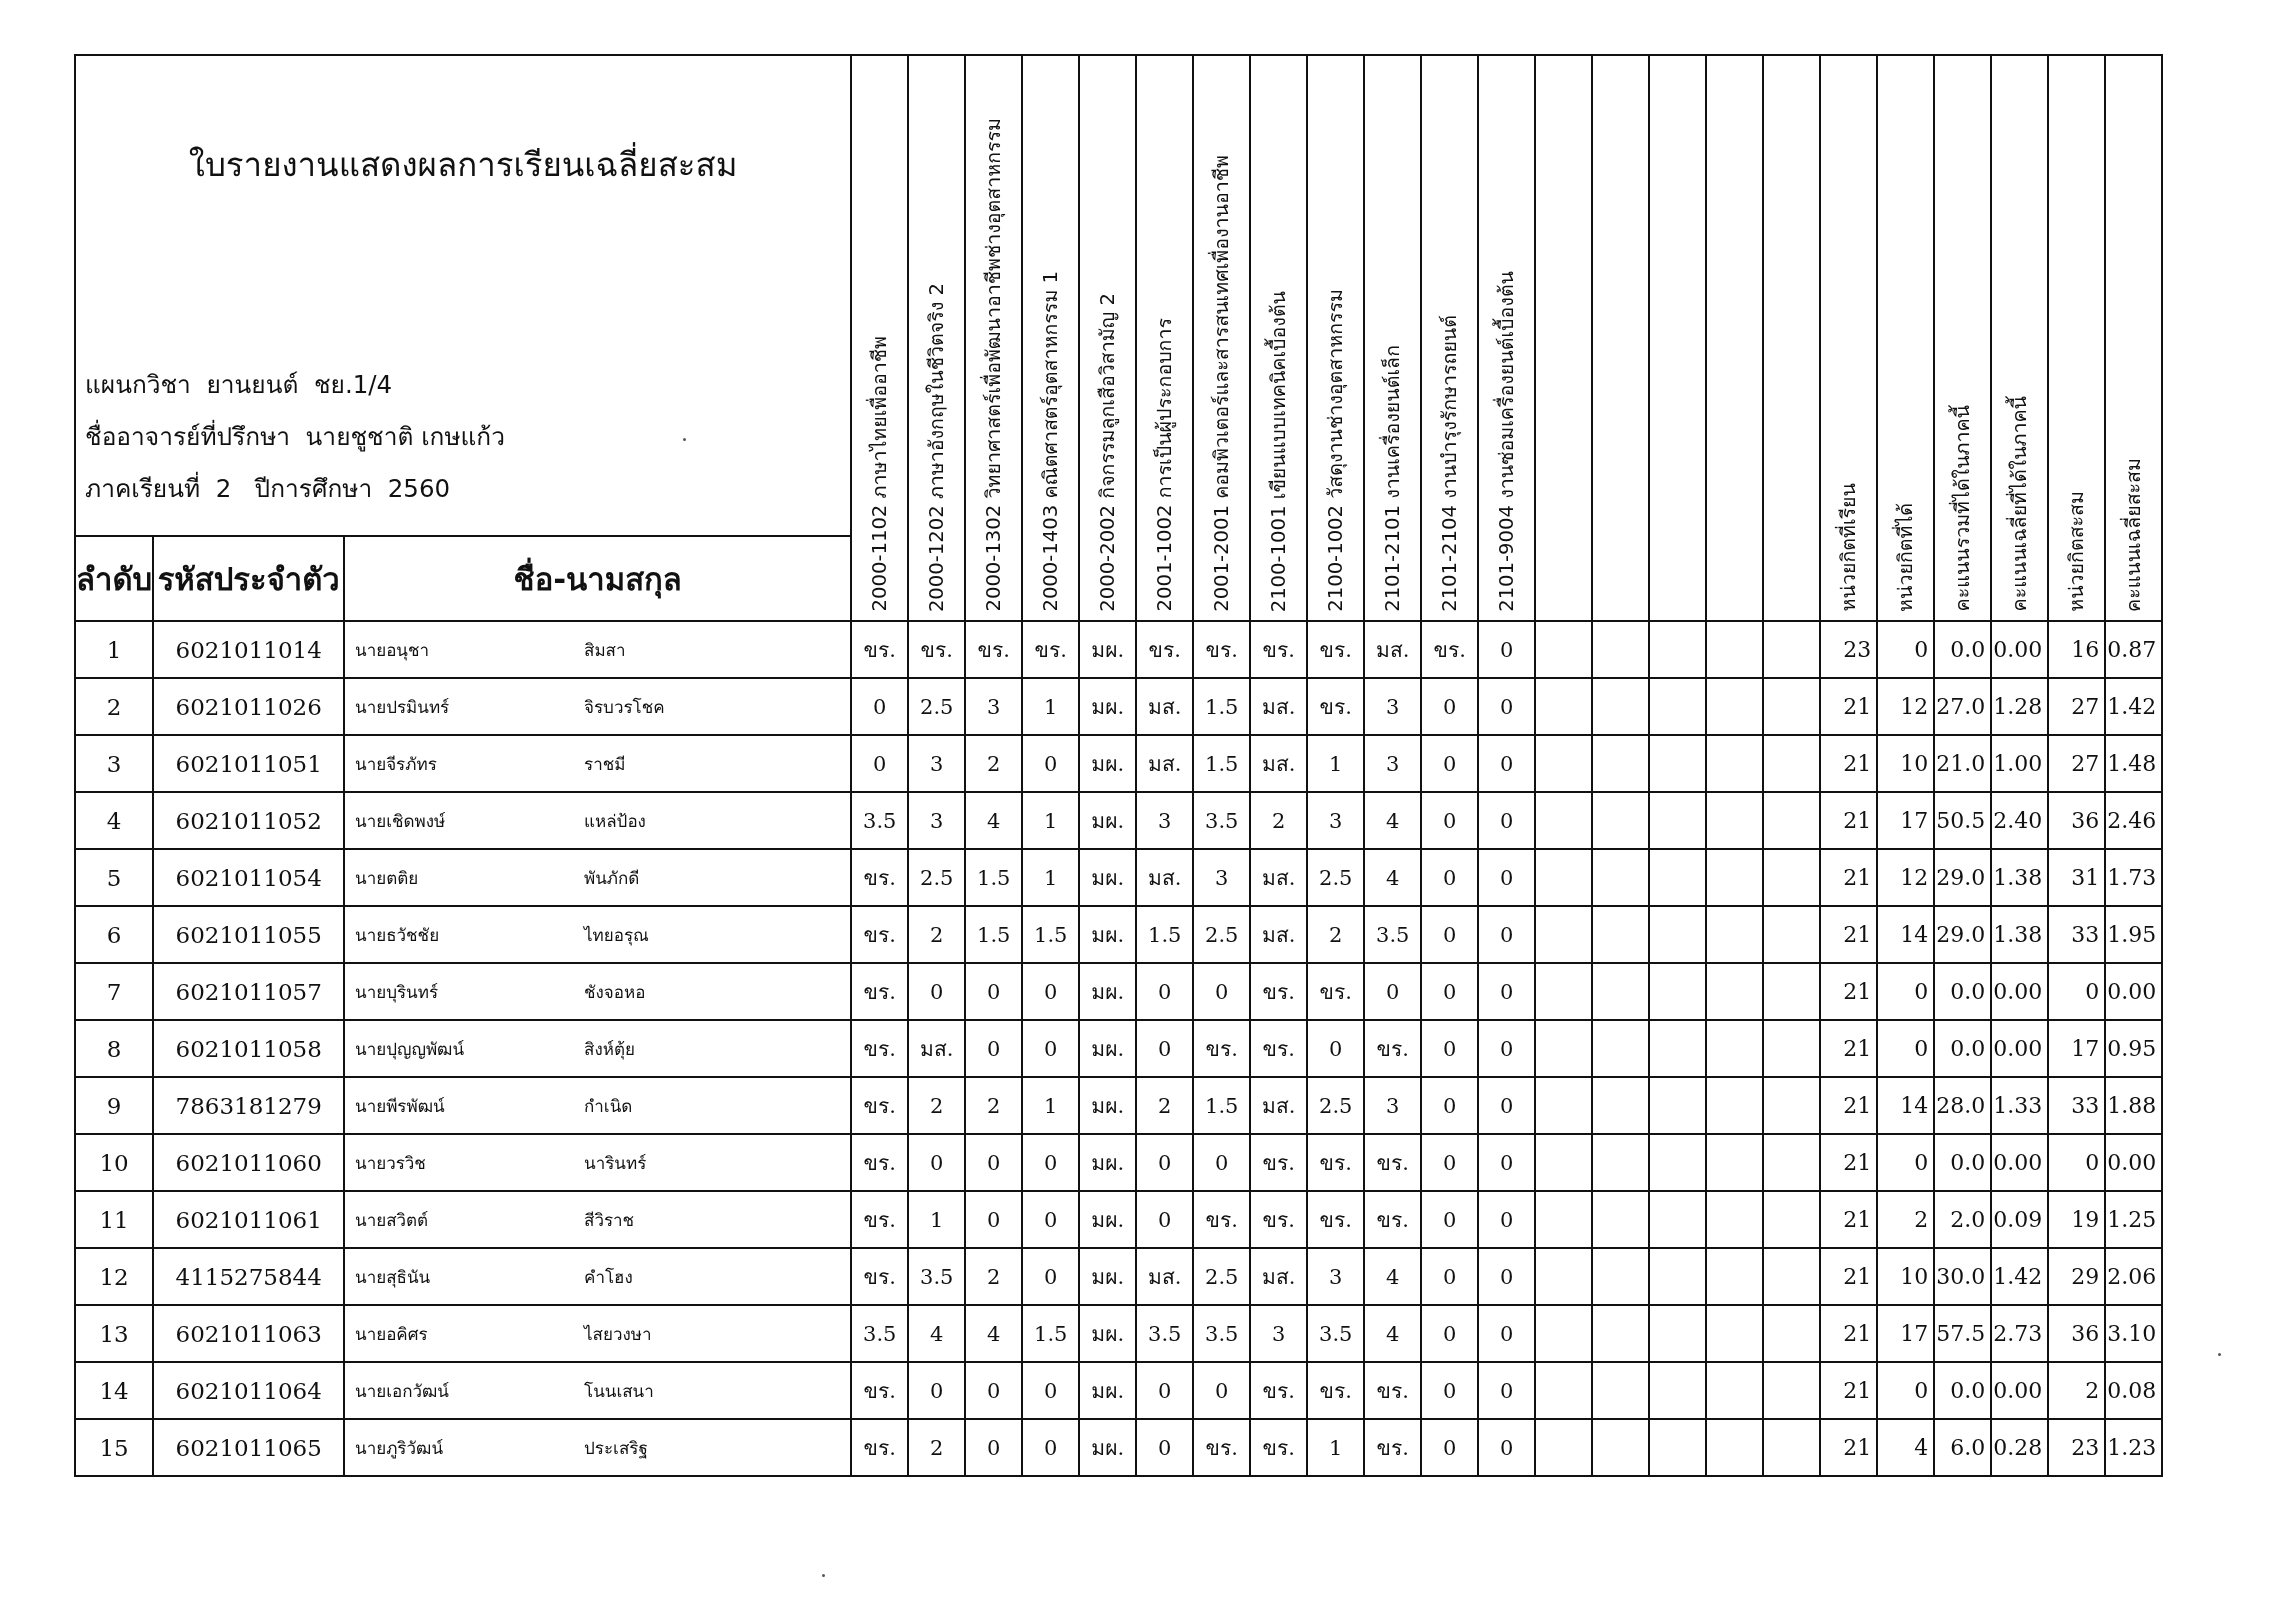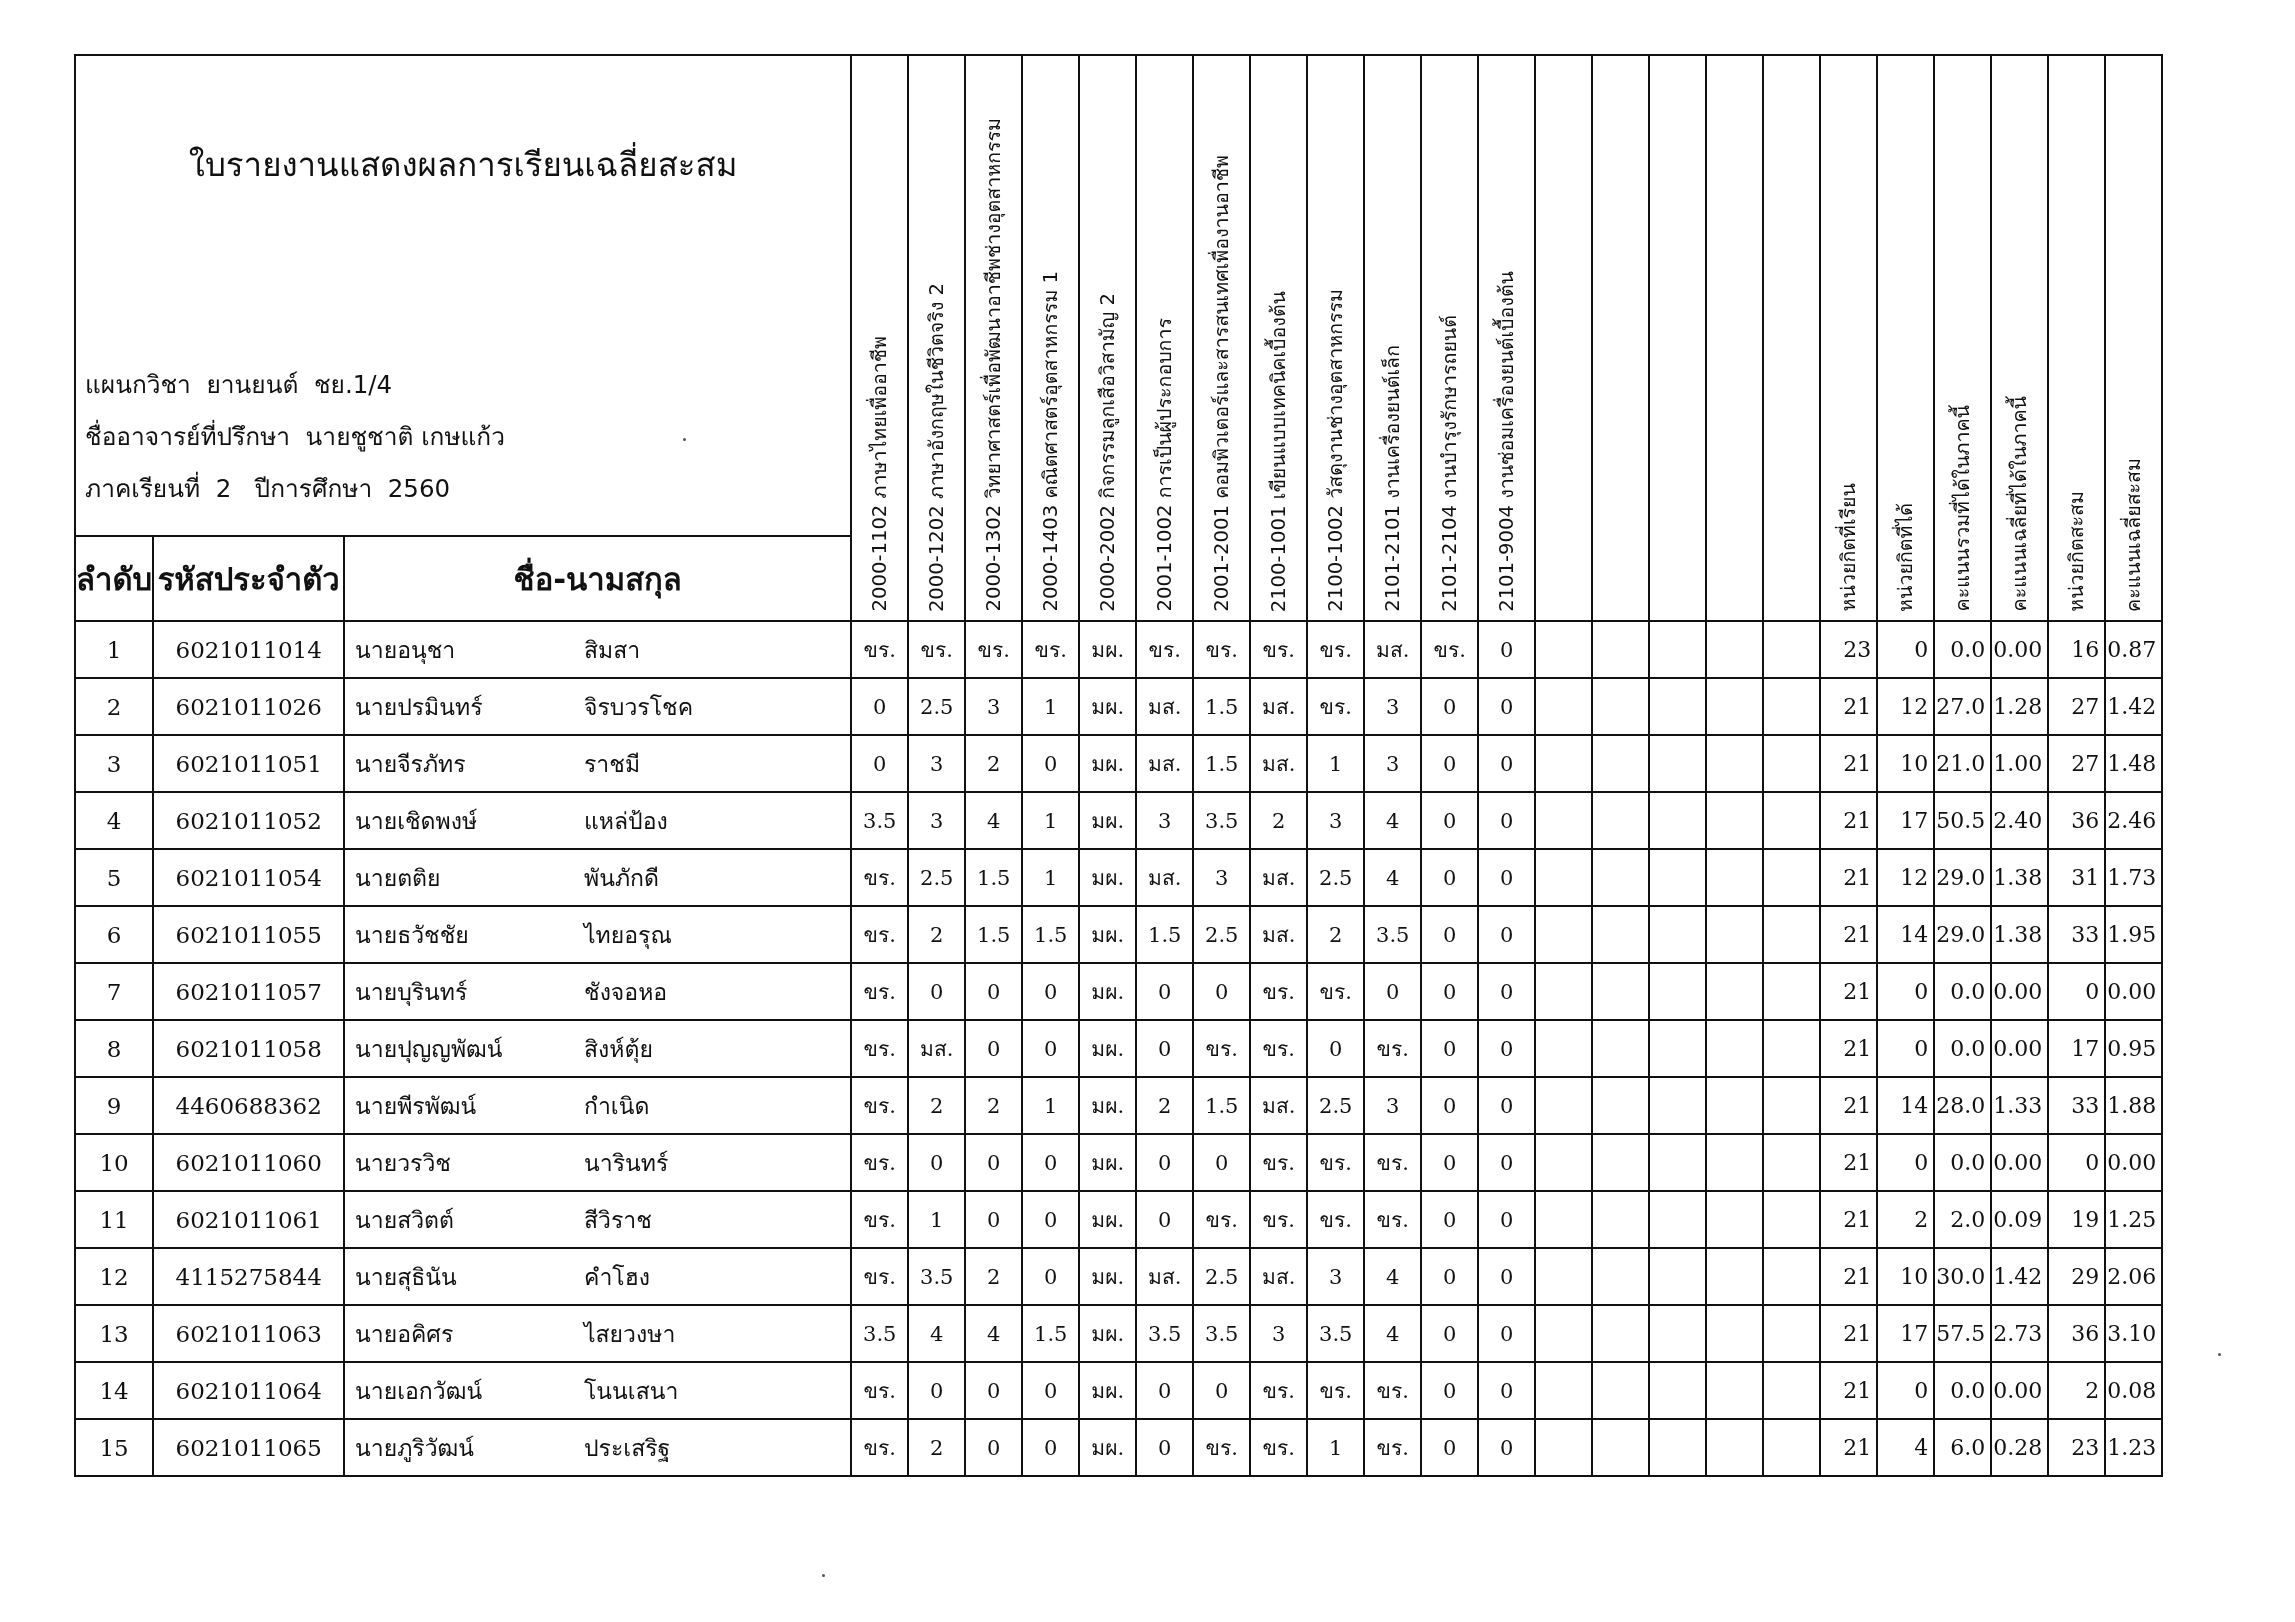--- a/index.html
+++ b/index.html
@@ -13,21 +13,21 @@
              font-family: "DejaVu Sans", "Liberation Sans", sans-serif; font-weight: normal; font-size: 33px; }
     .info-lines { position: absolute; left: 9px; top: 303px; font-size: 24.5px; line-height: 52px;
                   font-family: "DejaVu Sans", "Liberation Sans", sans-serif; white-space: pre; }
     .vhead { height: 0; vertical-align: bottom; }
     .vhead-inner { height: 564px; width: 100%; position: relative; overflow: visible; }
     .vtext { position: absolute; bottom: 8.2px; left: 50%; writing-mode: vertical-rl; transform: translateX(-50%) rotate(180deg);
              white-space: nowrap; font-family: "DejaVu Sans", "Liberation Sans", sans-serif; font-size: 19.6px; }
     .colhead { height: 82px; text-align: center; vertical-align: middle; font-weight: bold;
                font-family: "DejaVu Sans", "Liberation Sans", sans-serif; font-size: 31px; }
     tr.row td { height: 55px; font-size: 23px; text-align: center; vertical-align: middle; }
-    tr.row td.name { text-align: left; padding-left: 9.8px; font-family: "DejaVu Sans", "Liberation Sans", sans-serif; font-size: 23px; }
+    tr.row td.name { text-align: left; padding-left: 9.8px; font-family: "DejaVu Sans", "Liberation Sans", sans-serif; font-size: 17px; }
     tr.row td.name .first { display: inline-block; width: 229px; }
     tr.row td.grade { font-size: 21px; }
     tr.row td.num { text-align: right; padding-right: 4.9px; font-size: 22px; }
     .scan-dot { position: absolute; width: 3.3px; height: 3.3px; border-radius: 1.6px; background: #555; }
   </style>
 </head>
 <body>
 
 <div class="sheet">
   <table class="report" id="report-table">
@@ -407,21 +407,21 @@
           <td class="grade"></td>
           <td class="num">21</td>
           <td class="num">0</td>
           <td class="num">0.0</td>
           <td class="num">0.00</td>
           <td class="num">17</td>
           <td class="num">0.95</td>
         </tr>
         <tr class="row">
           <td>9</td>
-          <td>4460688362</td>
+          <td>7863181279</td>
           <td class="name"><span class="first">นายพีรพัฒน์</span><span>กำเนิด</span></td>
           <td class="grade">ขร.</td>
           <td class="grade">2</td>
           <td class="grade">2</td>
           <td class="grade">1</td>
           <td class="grade">มผ.</td>
           <td class="grade">2</td>
           <td class="grade">1.5</td>
           <td class="grade">มส.</td>
           <td class="grade">2.5</td>

